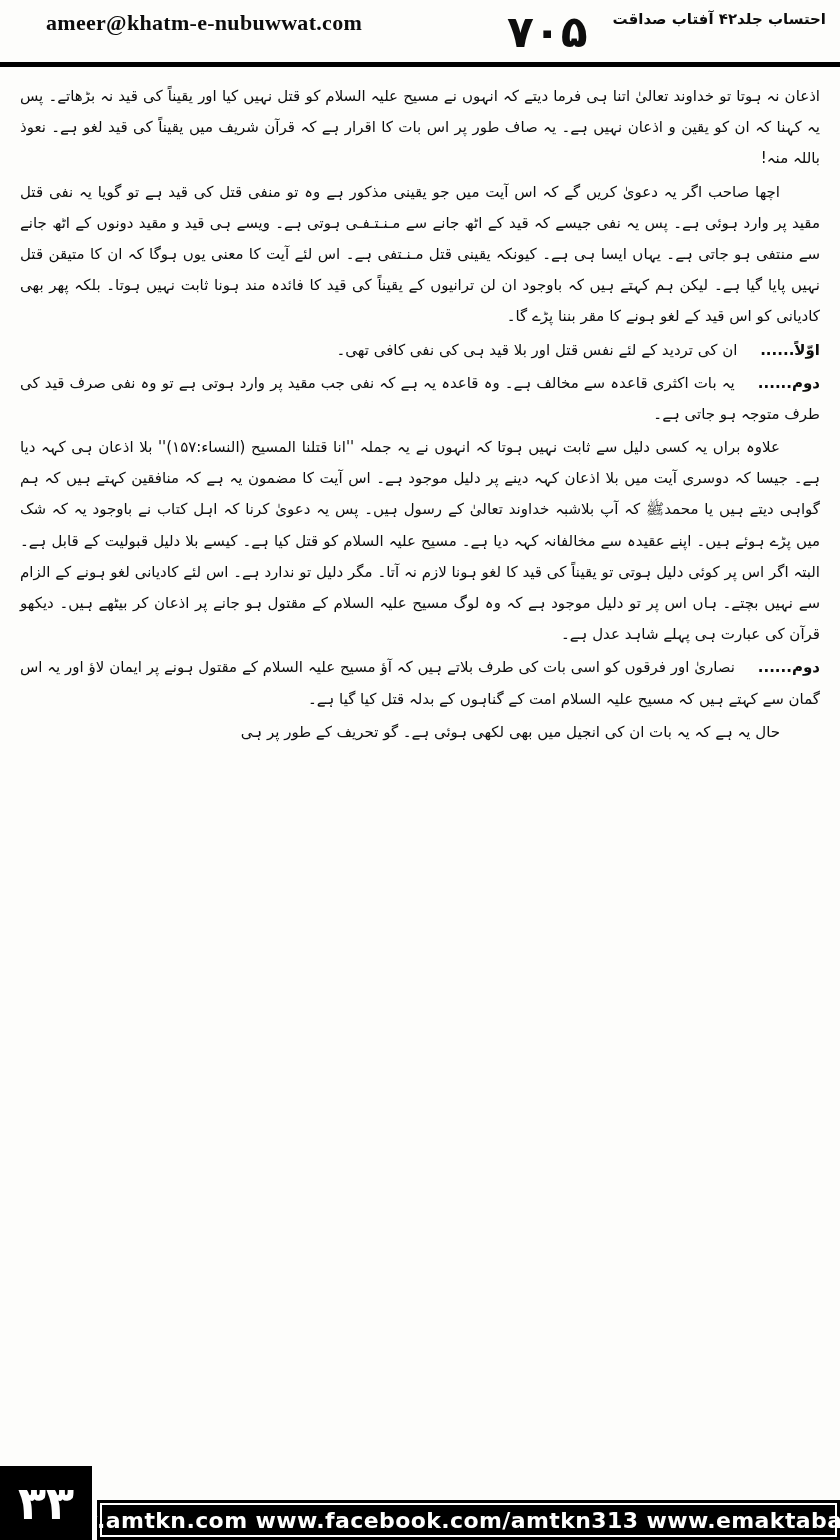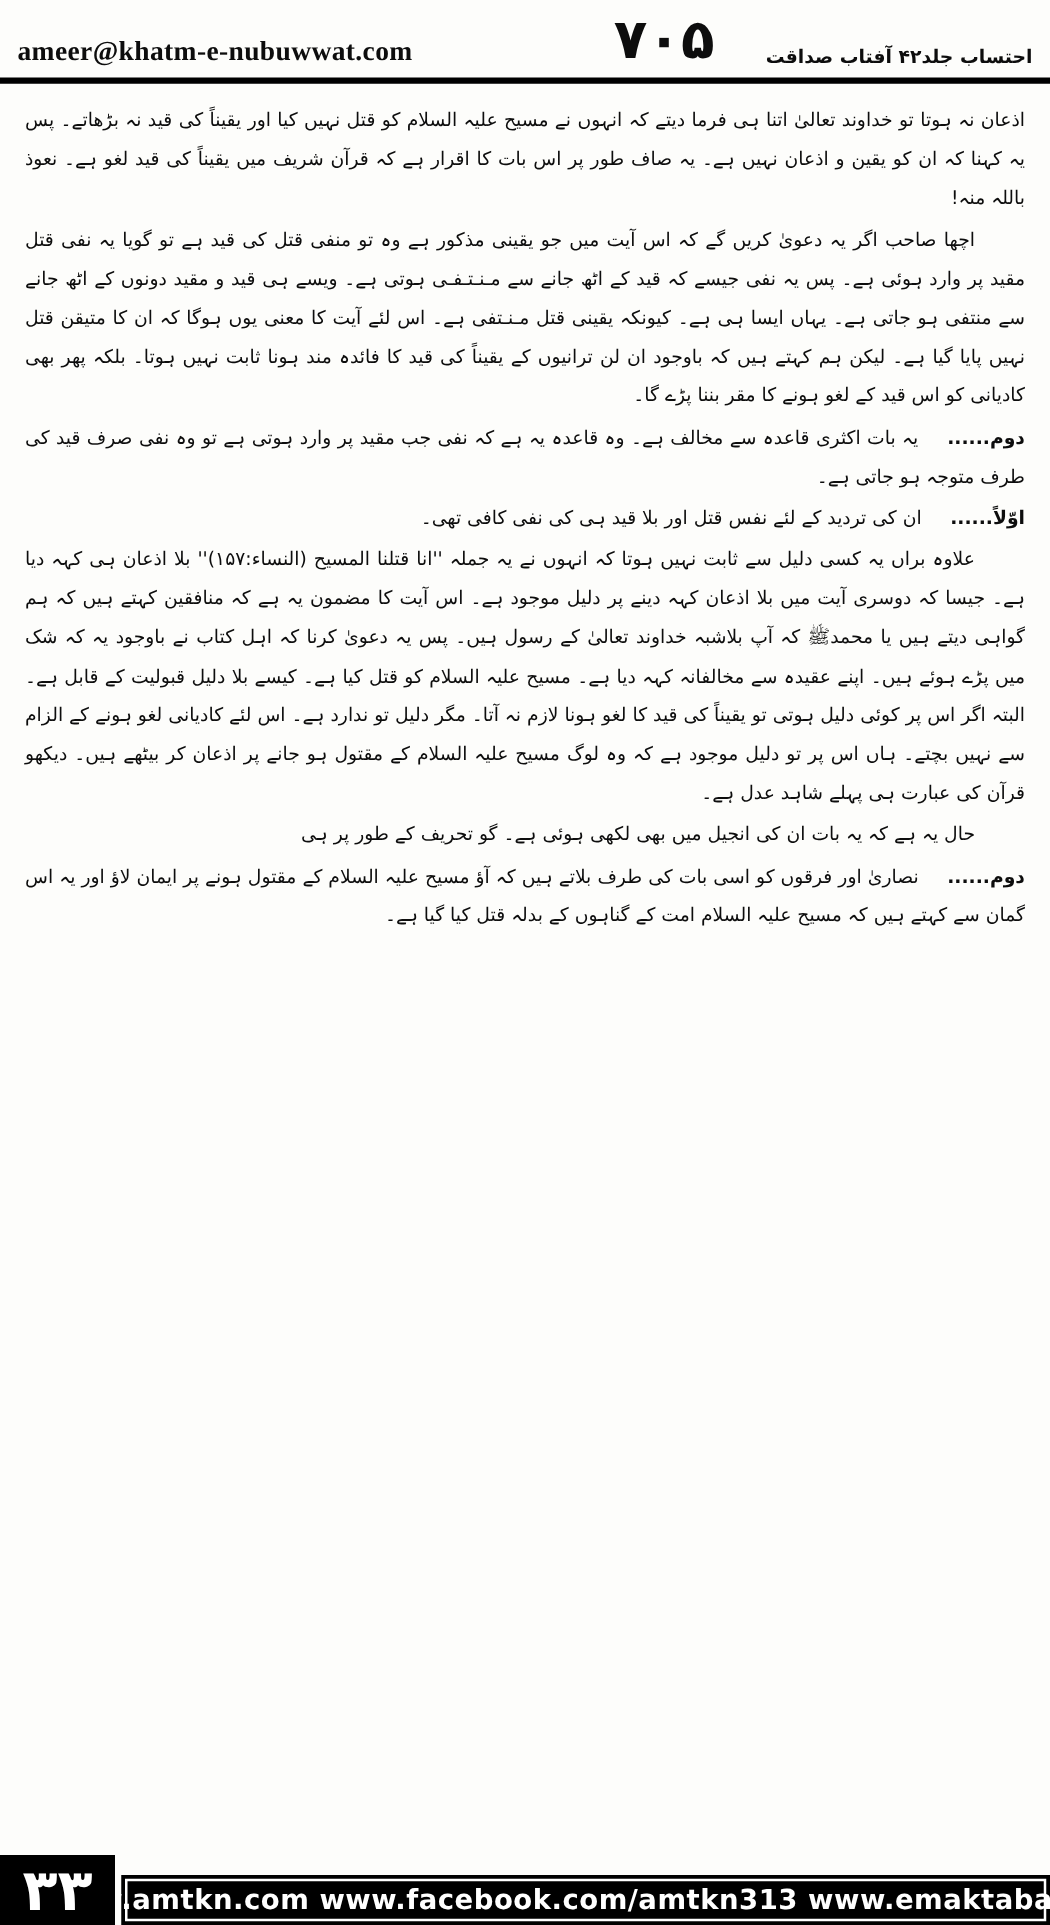--- a/index.html
+++ b/index.html
@@ -3,22 +3,23 @@
 <meta charset="utf-8">
 <style>
   html,body{margin:0;padding:0;}
   .page{
     width:840px;height:1540px;position:relative;background:#fdfdfb;
     font-family:"DejaVu Sans",sans-serif;color:#0d0d0d;overflow:hidden;
     box-sizing:border-box;
   }
   
   .header{
-    display:flex;align-items:flex-end;justify-content:space-between;
+    display:flex;align-items:flex-start;justify-content:space-between;
     padding:10px 14px 4px 14px;
+    margin-left:32px;
   }
   .header .email{
     font-family:"Liberation Serif",serif;font-weight:bold;font-size:22px;
     letter-spacing:.3px;
   }
   .header .pagenum{
     font-size:44px;font-weight:bold;direction:rtl;line-height:1;
     transform:translateX(60px);
   }
   .header .title{
@@ -33,21 +34,21 @@
   }
   .para{margin:0 0 2px 0;}
   .indent{text-indent:40px;}
   .plabel{font-weight:bold;padding-left:18px;}
   
   .footer{
     position:absolute;left:0;right:0;bottom:0;
     display:flex;align-items:flex-end;gap:5px;
   }
   .page-num-block{
-    width:92px;height:56px;background:#000;color:#fff;
+    width:92px;height:74px;background:#000;color:#fff;
     display:flex;align-items:center;justify-content:center;
     font-size:46px;font-weight:bold;direction:rtl;line-height:1;
   }
   .links-bar{
     flex:1;height:40px;background:#000;color:#fff;
     display:flex;align-items:center;justify-content:center;
     font-weight:bold;font-size:22px;letter-spacing:.4px;
     outline:2px solid #fff;outline-offset:-5px;
     white-space:nowrap;overflow:hidden;
   }
@@ -66,36 +67,36 @@
   <div class="divider"></div>
 
   <div class="body-text">
     <p class="para">
       <span>اذعان نہ ہوتا تو خداوند تعالیٰ اتنا ہی فرما دیتے کہ انہوں نے مسیح علیہ السلام کو قتل نہیں کیا اور یقیناً کی قید نہ بڑھاتے۔ پس یہ کہنا کہ ان کو یقین و اذعان نہیں ہے۔ یہ صاف طور پر اس بات کا اقرار ہے کہ قرآن شریف میں یقیناً کی قید لغو ہے۔ نعوذ باللہ منہ!</span>
     </p>
     <p class="para indent">
       <span>اچھا صاحب اگر یہ دعویٰ کریں گے کہ اس آیت میں جو یقینی مذکور ہے وہ تو منفی قتل کی قید ہے تو گویا یہ نفی قتل مقید پر وارد ہوئی ہے۔ پس یہ نفی جیسے کہ قید کے اٹھ جانے سے مـنـتـفـی ہوتی ہے۔ ویسے ہی قید و مقید دونوں کے اٹھ جانے سے منتفی ہو جاتی ہے۔ یہاں ایسا ہی ہے۔ کیونکہ یقینی قتل مـنـتفی ہے۔ اس لئے آیت کا معنی یوں ہوگا کہ ان کا متیقن قتل نہیں پایا گیا ہے۔ لیکن ہم کہتے ہیں کہ باوجود ان لن ترانیوں کے یقیناً کی قید کا فائدہ مند ہونا ثابت نہیں ہوتا۔ بلکہ پھر بھی کادیانی کو اس قید کے لغو ہونے کا مقر بننا پڑے گا۔</span>
     </p>
     <p class="para">
+      <span class="plabel">اوّلاً......</span>
+      <span>ان کی تردید کے لئے نفس قتل اور بلا قید ہی کی نفی کافی تھی۔</span>
+    </p>
+    <p class="para">
       <span class="plabel">دوم......</span>
       <span>یہ بات اکثری قاعدہ سے مخالف ہے۔ وہ قاعدہ یہ ہے کہ نفی جب مقید پر وارد ہوتی ہے تو وہ نفی صرف قید کی طرف متوجہ ہو جاتی ہے۔</span>
-    </p>
-    <p class="para">
-      <span class="plabel">اوّلاً......</span>
-      <span>ان کی تردید کے لئے نفس قتل اور بلا قید ہی کی نفی کافی تھی۔</span>
     </p>
     <p class="para indent">
       <span>علاوہ براں یہ کسی دلیل سے ثابت نہیں ہوتا کہ انہوں نے یہ جملہ ''انا قتلنا المسیح (النساء:۱۵۷)'' بلا اذعان ہی کہہ دیا ہے۔ جیسا کہ دوسری آیت میں بلا اذعان کہہ دینے پر دلیل موجود ہے۔ اس آیت کا مضمون یہ ہے کہ منافقین کہتے ہیں کہ ہم گواہی دیتے ہیں یا محمدﷺ کہ آپ بلاشبہ خداوند تعالیٰ کے رسول ہیں۔ پس یہ دعویٰ کرنا کہ اہل کتاب نے باوجود یہ کہ شک میں پڑے ہوئے ہیں۔ اپنے عقیدہ سے مخالفانہ کہہ دیا ہے۔ مسیح علیہ السلام کو قتل کیا ہے۔ کیسے بلا دلیل قبولیت کے قابل ہے۔ البتہ اگر اس پر کوئی دلیل ہوتی تو یقیناً کی قید کا لغو ہونا لازم نہ آتا۔ مگر دلیل تو ندارد ہے۔ اس لئے کادیانی لغو ہونے کے الزام سے نہیں بچتے۔ ہاں اس پر تو دلیل موجود ہے کہ وہ لوگ مسیح علیہ السلام کے مقتول ہو جانے پر اذعان کر بیٹھے ہیں۔ دیکھو قرآن کی عبارت ہی پہلے شاہد عدل ہے۔</span>
     </p>
-    <p class="para indent">
-      <span>حال یہ ہے کہ یہ بات ان کی انجیل میں بھی لکھی ہوئی ہے۔ گو تحریف کے طور پر ہی</span>
-    </p>
     <p class="para">
       <span class="plabel">دوم......</span>
       <span>نصاریٰ اور فرقوں کو اسی بات کی طرف بلاتے ہیں کہ آؤ مسیح علیہ السلام کے مقتول ہونے پر ایمان لاؤ اور یہ اس گمان سے کہتے ہیں کہ مسیح علیہ السلام امت کے گناہوں کے بدلہ قتل کیا گیا ہے۔</span>
+    </p>
+    <p class="para indent">
+      <span>حال یہ ہے کہ یہ بات ان کی انجیل میں بھی لکھی ہوئی ہے۔ گو تحریف کے طور پر ہی</span>
     </p>
   </div>
 
   <div class="footer">
     <div class="page-num-block">۳۳</div>
     <div class="links-bar">www.amtkn.com www.facebook.com/amtkn313 www.emaktaba.info</div>
   </div>
 
 </div>
 

